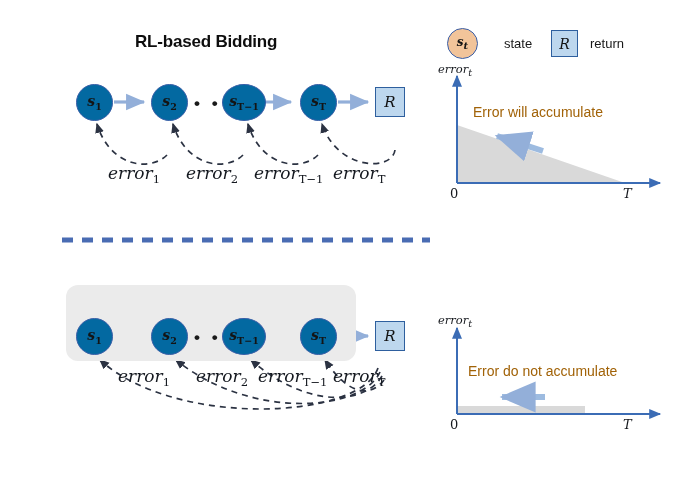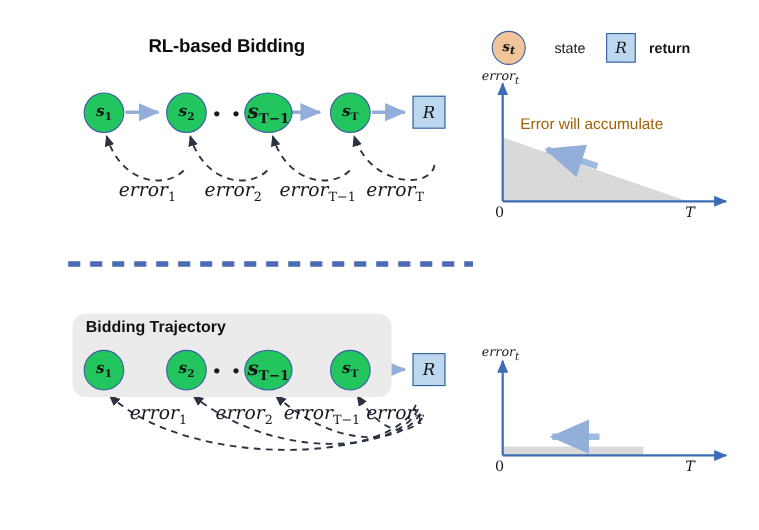--- a/index.html
+++ b/index.html
@@ -33,29 +33,29 @@
     position:absolute;left:78px;top:290px;
     font-weight:bold;font-size:14.5px;color:#121212;
     white-space:nowrap;
   }
 
   
   .node{
     position:absolute;
     width:37px;height:37px;
     border-radius:50%;
-    background:#22c55e;
+    background:#0369a1;
     border:1.6px solid #3a5fa8;
     box-sizing:border-box;
     display:flex;align-items:center;justify-content:center;
     font-family:"DejaVu Serif", serif;
     font-style:italic;font-weight:bold;
     font-size:14px;color:#141414;
   }
-  .node.wide{width:44px;height:37px;border-radius:50%;font-size:18px;text-align:right;}
+  .node.wide{width:44px;height:37px;border-radius:50%;font-size:14px;text-align:right;}
   .node sub, .lbl sub{font-size:0.68em;font-style:normal;}
 
   .rbox{
     position:absolute;
     width:30px;height:30px;
     background:#BDD7EE;
     border:1.8px solid #2e5f9e;
     box-sizing:border-box;
     display:flex;align-items:center;justify-content:center;
     font-family:"DejaVu Serif", serif;
@@ -92,21 +92,21 @@
     position:absolute;left:551px;top:30px;
     width:27px;height:27px;
     background:#BDD7EE;border:1.8px solid #2e5f9e;box-sizing:border-box;
     display:flex;align-items:center;justify-content:center;
     font-family:"DejaVu Serif", serif;font-style:italic;font-size:14px;color:#111;
   }
   .legend-text{
     position:absolute;font-size:13px;color:#181818;white-space:nowrap;
   }
   #legend-state-text{left:490px;top:36px;margin-left:14px;}
-  #legend-return-text{left:590px;top:36px;font-weight:bold;}
+  #legend-return-text{left:590px;top:36px;}
 
   
   .axis-lbl{
     position:absolute;
     font-family:"DejaVu Serif", serif;
     font-style:italic;
     color:#15181d;
     white-space:nowrap;
   }
   .chart-note{
@@ -220,21 +220,20 @@
   </div>
   <div class="axis-lbl" style="left:450px;top:186px;font-size:13px;font-style:normal;">
     <span>0</span>
   </div>
   <div class="axis-lbl" style="left:623px;top:186px;font-size:13px;">
     <span>T</span>
   </div>
   <div class="chart-note" style="left:473px;top:104px;">Error will accumulate</div>
 
   <div id="traj-box"></div>
-  <div id="traj-label">Bidding Trajectory</div>
 
   <div class="node" style="left:76px;top:318px;">
     <span><i>s</i><sub>1</sub></span>
   </div>
   <div class="node" style="left:151px;top:318px;">
     <span><i>s</i><sub>2</sub></span>
   </div>
   <div class="dots" style="left:194px;top:329px;">• • •</div>
   <div class="node wide" style="left:222px;top:318px;">
     <span><i>s</i><sub>T−1</sub></span>
@@ -259,14 +258,15 @@
 
   <div class="axis-lbl" style="left:438px;top:313px;font-size:11.5px;">
     <span>error</span><sub>t</sub>
   </div>
   <div class="axis-lbl" style="left:450px;top:417px;font-size:13px;font-style:normal;">
     <span>0</span>
   </div>
   <div class="axis-lbl" style="left:623px;top:417px;font-size:13px;">
     <span>T</span>
   </div>
+  <div class="chart-note" style="left:468px;top:363px;">Error do not accumulate</div>
 
 </div>
 
 </body></html>

